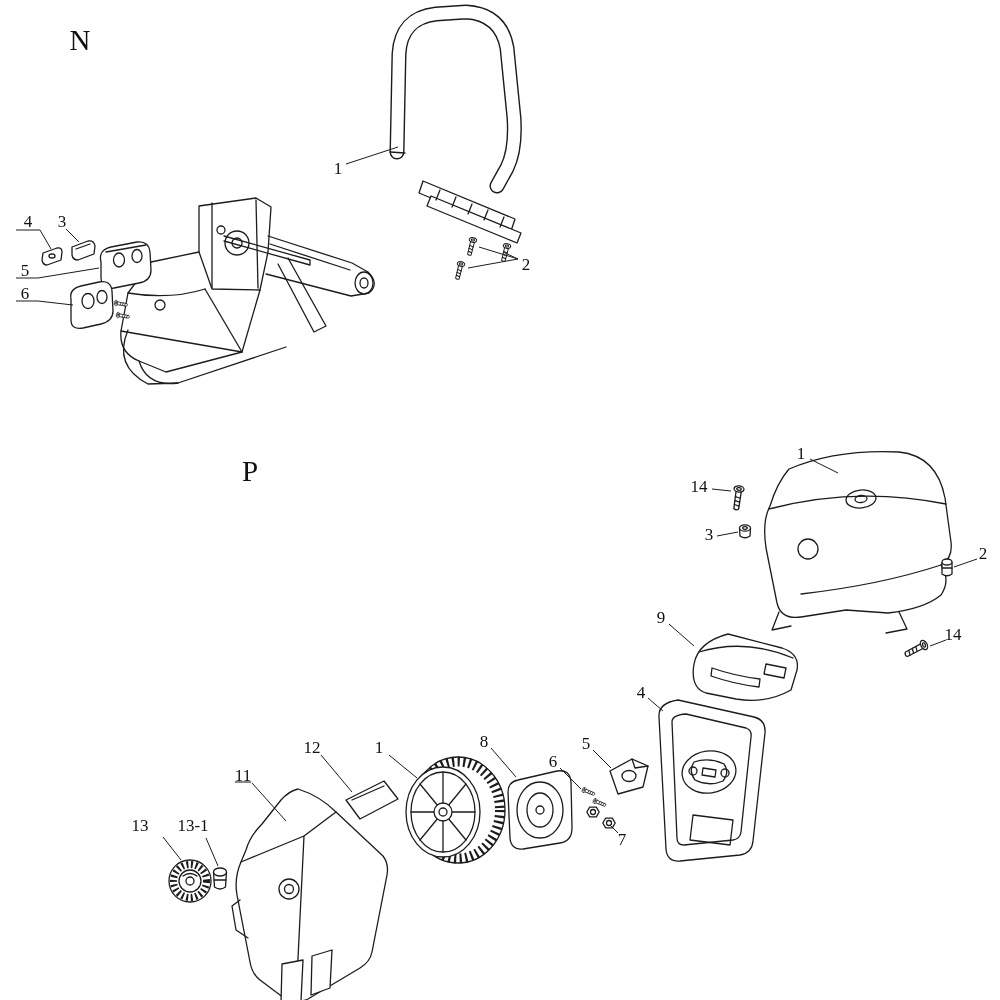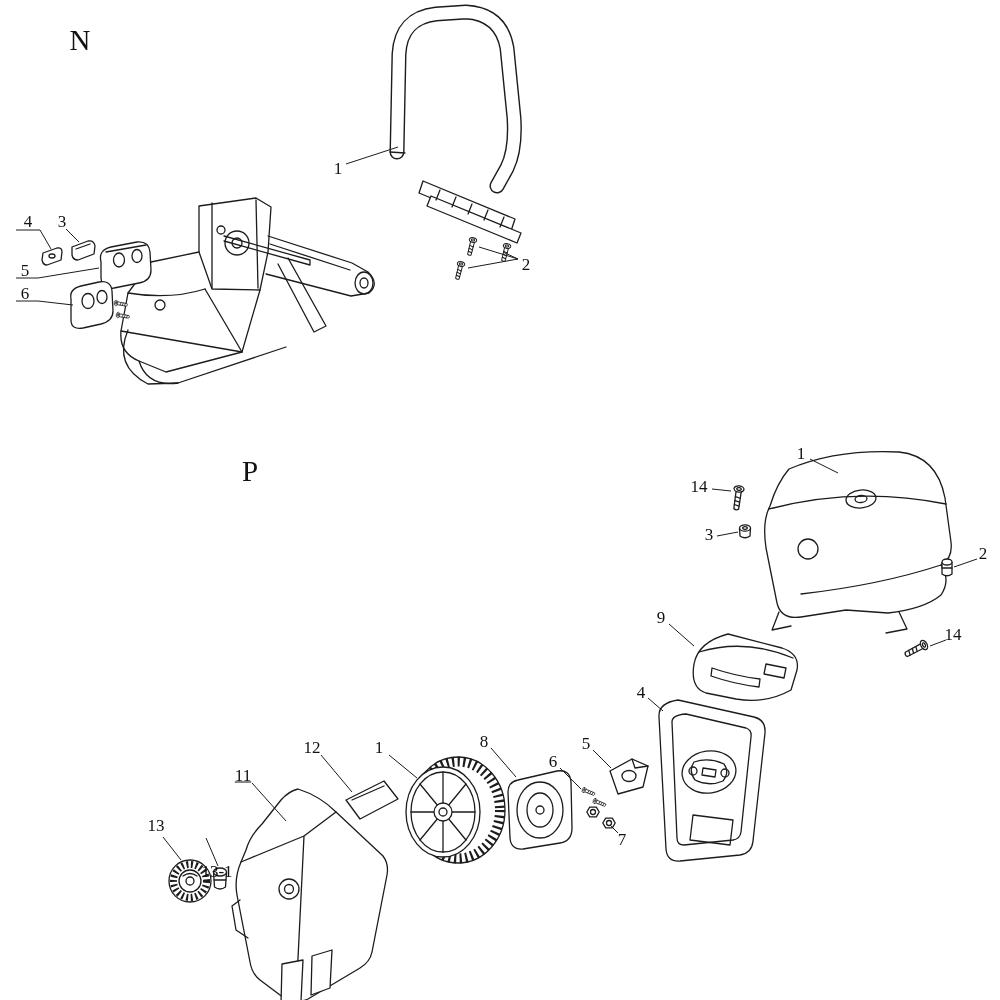--- a/index.html
+++ b/index.html
@@ -267,16 +267,16 @@
   <div class="callout" style="left:953px; top:634px;">14</div>
   <div class="callout" style="left:661px; top:617px;">9</div>
   <div class="callout" style="left:641px; top:692px;">4</div>
   <div class="callout" style="left:586px; top:743px;">5</div>
   <div class="callout" style="left:553px; top:761px;">6</div>
   <div class="callout" style="left:622px; top:839px;">7</div>
   <div class="callout" style="left:484px; top:741px;">8</div>
   <div class="callout" style="left:379px; top:747px;">1</div>
   <div class="callout" style="left:312px; top:747px;">12</div>
   <div class="callout" style="left:243px; top:775px;text-decoration:underline;">11</div>
-  <div class="callout" style="left:156px; top:825px;">13</div>
-  <div class="callout" style="left:193px; top:871px;margin-left:24px;">13-1</div>
+  <div class="callout" style="left:140px; top:825px;">13</div>
+  <div class="callout" style="left:193px; top:825px;">13-1</div>
 
 </div>
 
 </body></html>

